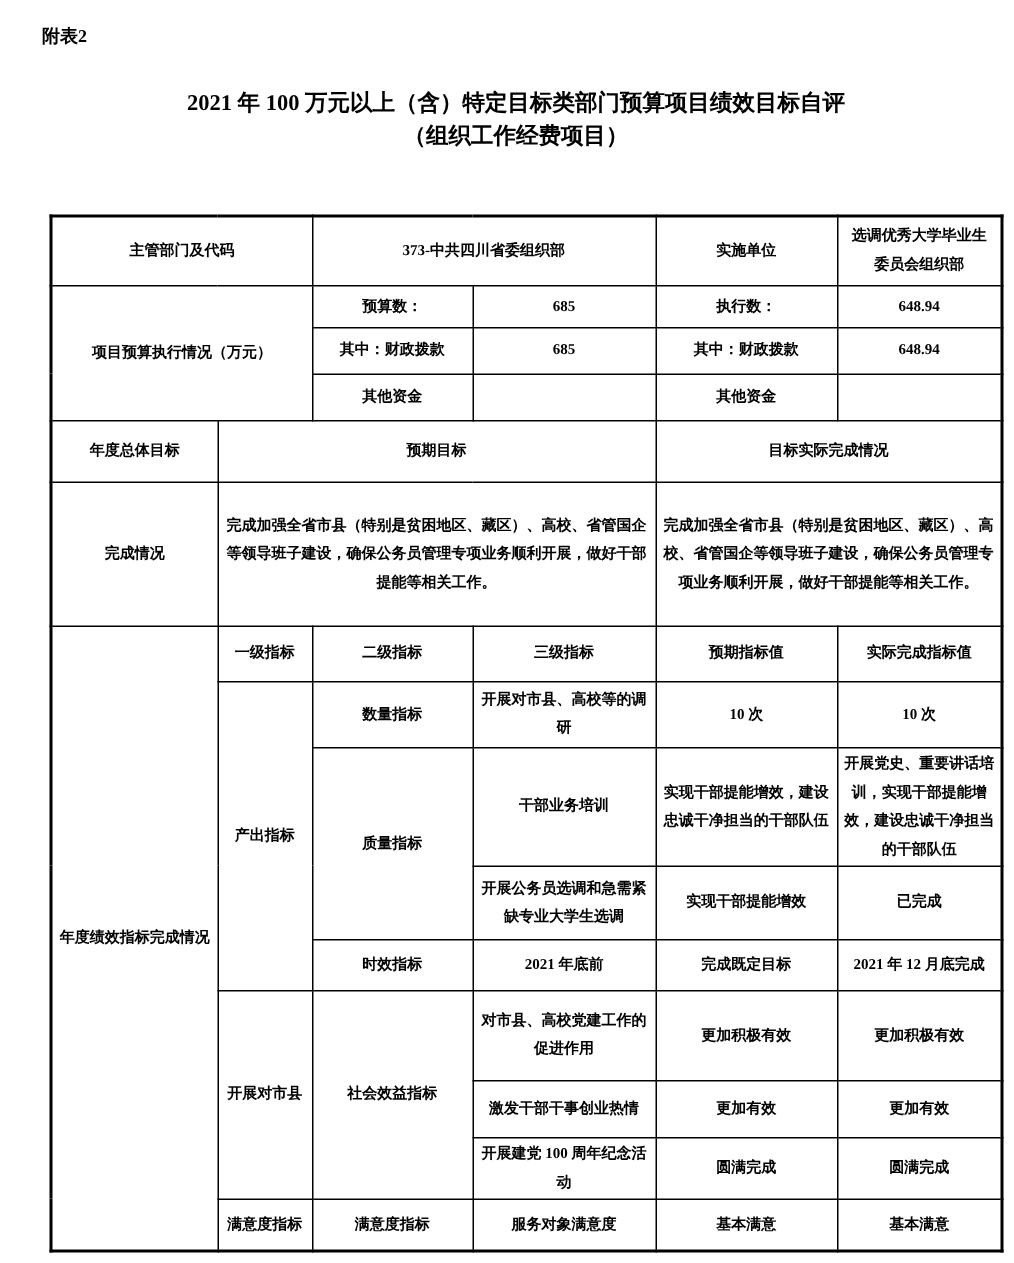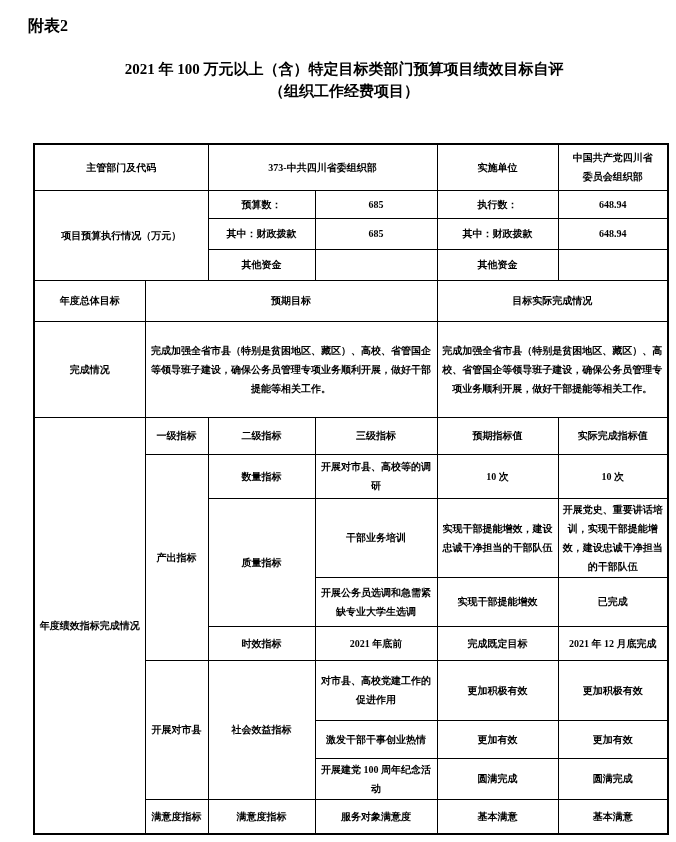--- a/index.html
+++ b/index.html
@@ -11,21 +11,21 @@
     position: relative;
     font-family: "Liberation Serif", "DejaVu Serif", serif;
     color: #000;
     font-weight: bold;
     -webkit-font-smoothing: antialiased;
   }
   .annex {
     position: absolute;
     left: 28px;
     top: 16px;
-    font-size: 16px;
+    font-size: 12px;
     font-weight: bold;
   }
   .title-block {
     position: absolute;
     left: 6px;
     top: 58px;
     width: 676px;
     text-align: center;
     font-size: 15px;
     line-height: 22px;
@@ -103,21 +103,21 @@
     <col style="width:122px">
     <col style="width:121px">
     <col style="width:110px">
   </colgroup>
 
   <tbody>
       <tr class="rA">
     <td colspan="2">主管部门及代码</td>
     <td colspan="2">373-中共四川省委组织部</td>
     <td>实施单位</td>
-    <td class="pre">中国共产党四川省
+    <td class="pre">选调优秀大学毕业生
 委员会组织部</td>
   </tr>
 
   <tr class="rB">
     <td colspan="2" rowspan="3">项目预算执行情况（万元）</td>
     <td>预算数：</td>
     <td>685</td>
     <td>执行数：</td>
     <td>648.94</td>
   </tr>

